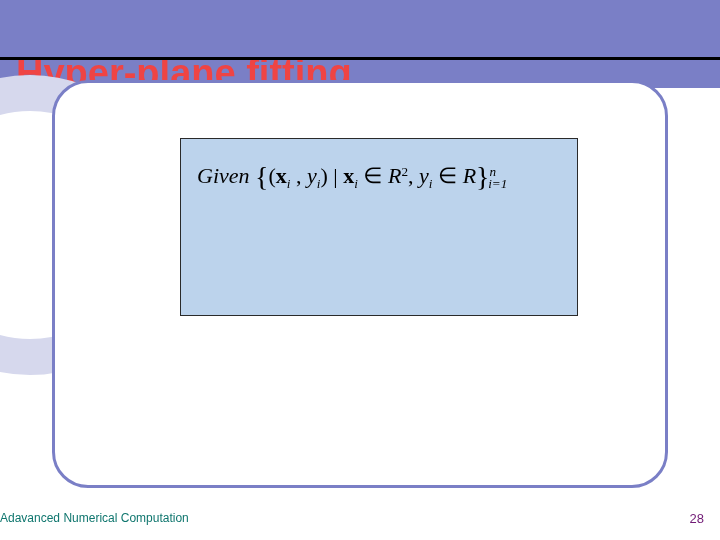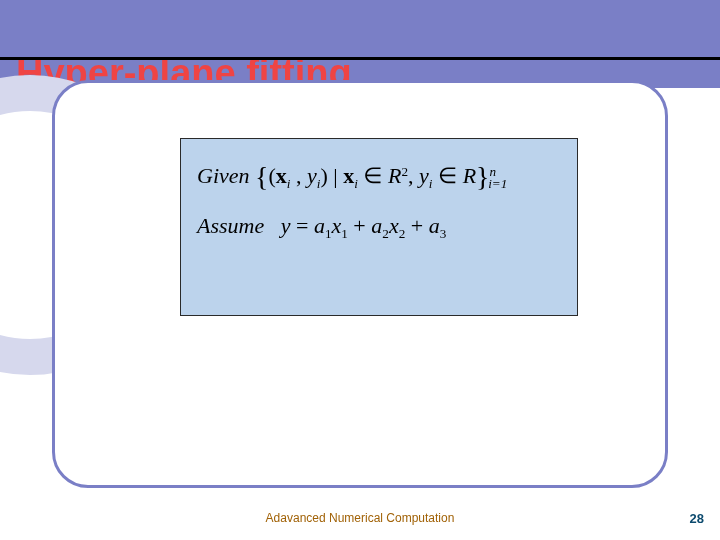--- a/index.html
+++ b/index.html
@@ -78,55 +78,45 @@
   sub { font-size: 0.6em; font-style: italic; vertical-align: -0.35em; }
   sup { font-size: 0.6em; font-style: italic; vertical-align: 0.55em; }
   .sup-n { font-style: italic; }
   .big-brace { font-size: 28px; font-style: normal; vertical-align: -3px; }
   .big-paren { font-size: 30px; font-style: normal; vertical-align: -4px; }
   .gap { display: inline-block; width: 18px; }
   .footer {
     position: absolute;
     bottom: 14px;
     left: 0; right: 0;
-    text-align: center;
     font-size: 12px;
-    color: #a16207;
+    color: #0f766e;
     line-height: 1.25;
   }
   .page-num {
     position: absolute;
     right: 16px;
     bottom: 14px;
     font-size: 13px;
-    font-weight: bold;
-    color: #0c4a6e;
+    font-weight: normal;
+    color: #701a75;
   }
 </style>
 </head>
 <body>
 
 <div class="header-band"></div>
 <div class="title">Hyper-plane fitting</div>
 <div class="divider"></div>
 <div class="circle"></div>
 <div class="content-frame"></div>
 
 <div class="math-box">
   <div class="math-line1">
     <span>Given</span>
     <span class="big-brace">{</span><span class="rm">(</span><span class="bold">x</span><sub>i</sub><span class="rm"> , </span><span>y</span><sub>i</sub><span class="rm">) | </span><span class="bold">x</span><sub>i</sub> <span class="rm">∈</span> <span>R</span><sup class="rm">2</sup><span class="rm">, </span><span>y</span><sub>i</sub> <span class="rm">∈</span> <span>R</span><span class="big-brace">}</span><sup class="sup-n">n</sup><sub style="margin-left:-8px;">i=1</sub>
   </div>
-  <div class="math-line2">
-    <span>Assume</span>&nbsp;&nbsp;
-    <span>y</span> <span class="rm">=</span>
-    <span>a</span><sub class="rm">1</sub><span>x</span><sub class="rm">1</sub>
-    <span class="rm">+</span>
-    <span>a</span><sub class="rm">2</sub><span>x</span><sub class="rm">2</sub>
-    <span class="rm">+</span>
-    <span>a</span><sub class="rm">3</sub>
-  </div>
 </div>
 
 <div class="footer">
   <div>Adavanced Numerical Computation</div>
 </div>
 <div class="page-num">28</div>
 
 </body></html>

